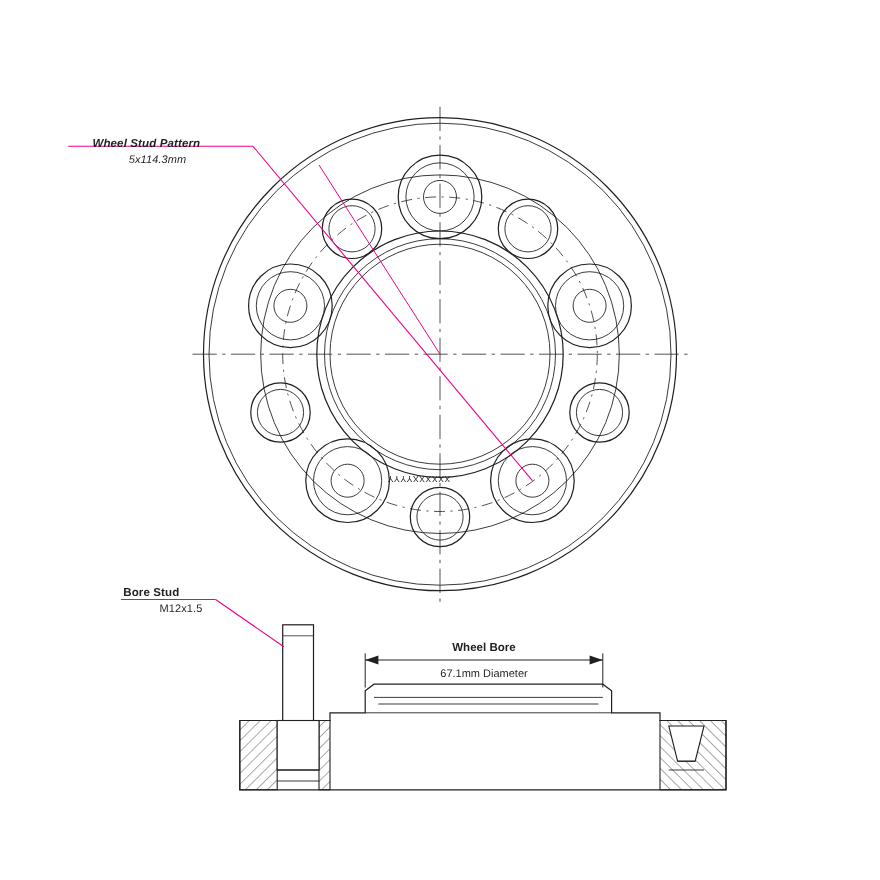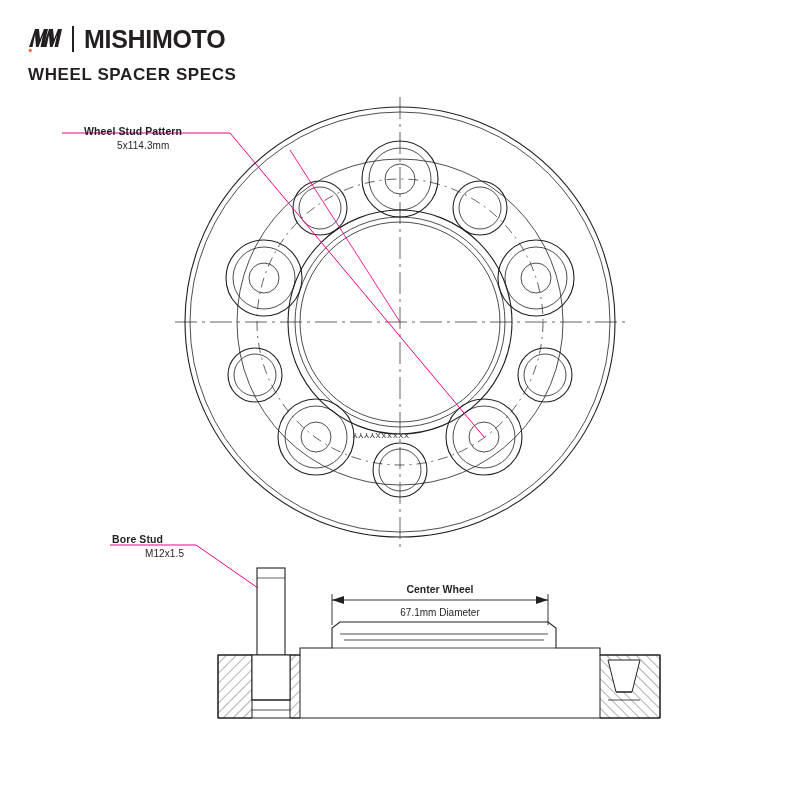--- a/index.html
+++ b/index.html
@@ -107,36 +107,20 @@
     color: #231f20;
     transform: rotate(180deg);
     white-space: nowrap;
   }
 </style>
 </head>
 <body>
 
 <div id="sheet">
 
-  <div class="header">
-    <div class="brandline">
-      <span class="logo-mark">
-        <svg width="34" height="28" viewBox="0 0 34 28">
-          <g fill="#231f20">
-            <polygon points="1,22 7,4 11,4 12,14 16,4 20,4 16,22 12.5,22 15,10 10.5,22 8,22 7,10 4.5,22"></polygon>
-            <polygon points="15,22 21,4 25,4 26,14 30,4 34,4 30,22 26.5,22 29,10 24.5,22 22,22 21,10 18.5,22"></polygon>
-          </g>
-          <circle cx="2.2" cy="25.4" r="1.6" fill="#f26722"></circle>
-        </svg>
-      </span>
-      <span class="brand-divider"></span>
-      <span class="brand-name">MISHIMOTO</span>
-    </div>
-    <div class="subtitle">WHEEL SPACER SPECS</div>
-  </div>
 
   <svg width="800" height="800" viewBox="0 0 800 800" style="position:absolute;left:0;top:0;">
 
     <defs>
       <pattern id="hatch" width="7" height="7" patternTransform="rotate(45)" patternUnits="userSpaceOnUse">
         <line x1="0" y1="0" x2="0" y2="7" stroke="#231f20" stroke-width="0.7"></line>
       </pattern>
       <pattern id="hatch2" width="7" height="7" patternTransform="rotate(-45)" patternUnits="userSpaceOnUse">
         <line x1="0" y1="0" x2="0" y2="7" stroke="#231f20" stroke-width="0.7"></line>
       </pattern>
@@ -254,32 +238,32 @@
         <polygon points="548,600 536,596 536,604" fill="#231f20" stroke="none"></polygon>
       </g>
     </g>
 
     <g stroke="#ec008c" stroke-width="1" fill="none">
       <line x1="110" y1="545" x2="196" y2="545"></line>
       <line x1="196" y1="545" x2="258" y2="588"></line>
     </g>
   </svg>
 
-  <div class="callout indent" style="left:84px; top:125px;">
+  <div class="callout indent" style="left:84px; top:125px;font-style:italic;">
     <div class="ctitle">Wheel Stud Pattern</div>
     <div class="cvalue">5x114.3mm</div>
   </div>
 
   <div class="callout indent" style="left:112px; top:533px;">
     <div class="ctitle">Bore Stud</div>
     <div class="cvalue">M12x1.5</div>
   </div>
 
   <div class="dim-label" style="left:340px; top:583px; width:200px;">
-    <div class="ctitle">Center Wheel</div>
+    <div class="ctitle">Wheel Bore</div>
   </div>
   <div class="dim-label" style="left:340px; top:607px; width:200px;">
     <div class="cvalue" style="margin-top:0;">67.1mm Diameter</div>
   </div>
 
   <div class="etch" style="left:352px; top:431px;">XXXXXXYYYY</div>
 
 </div>
 
 </body></html>

